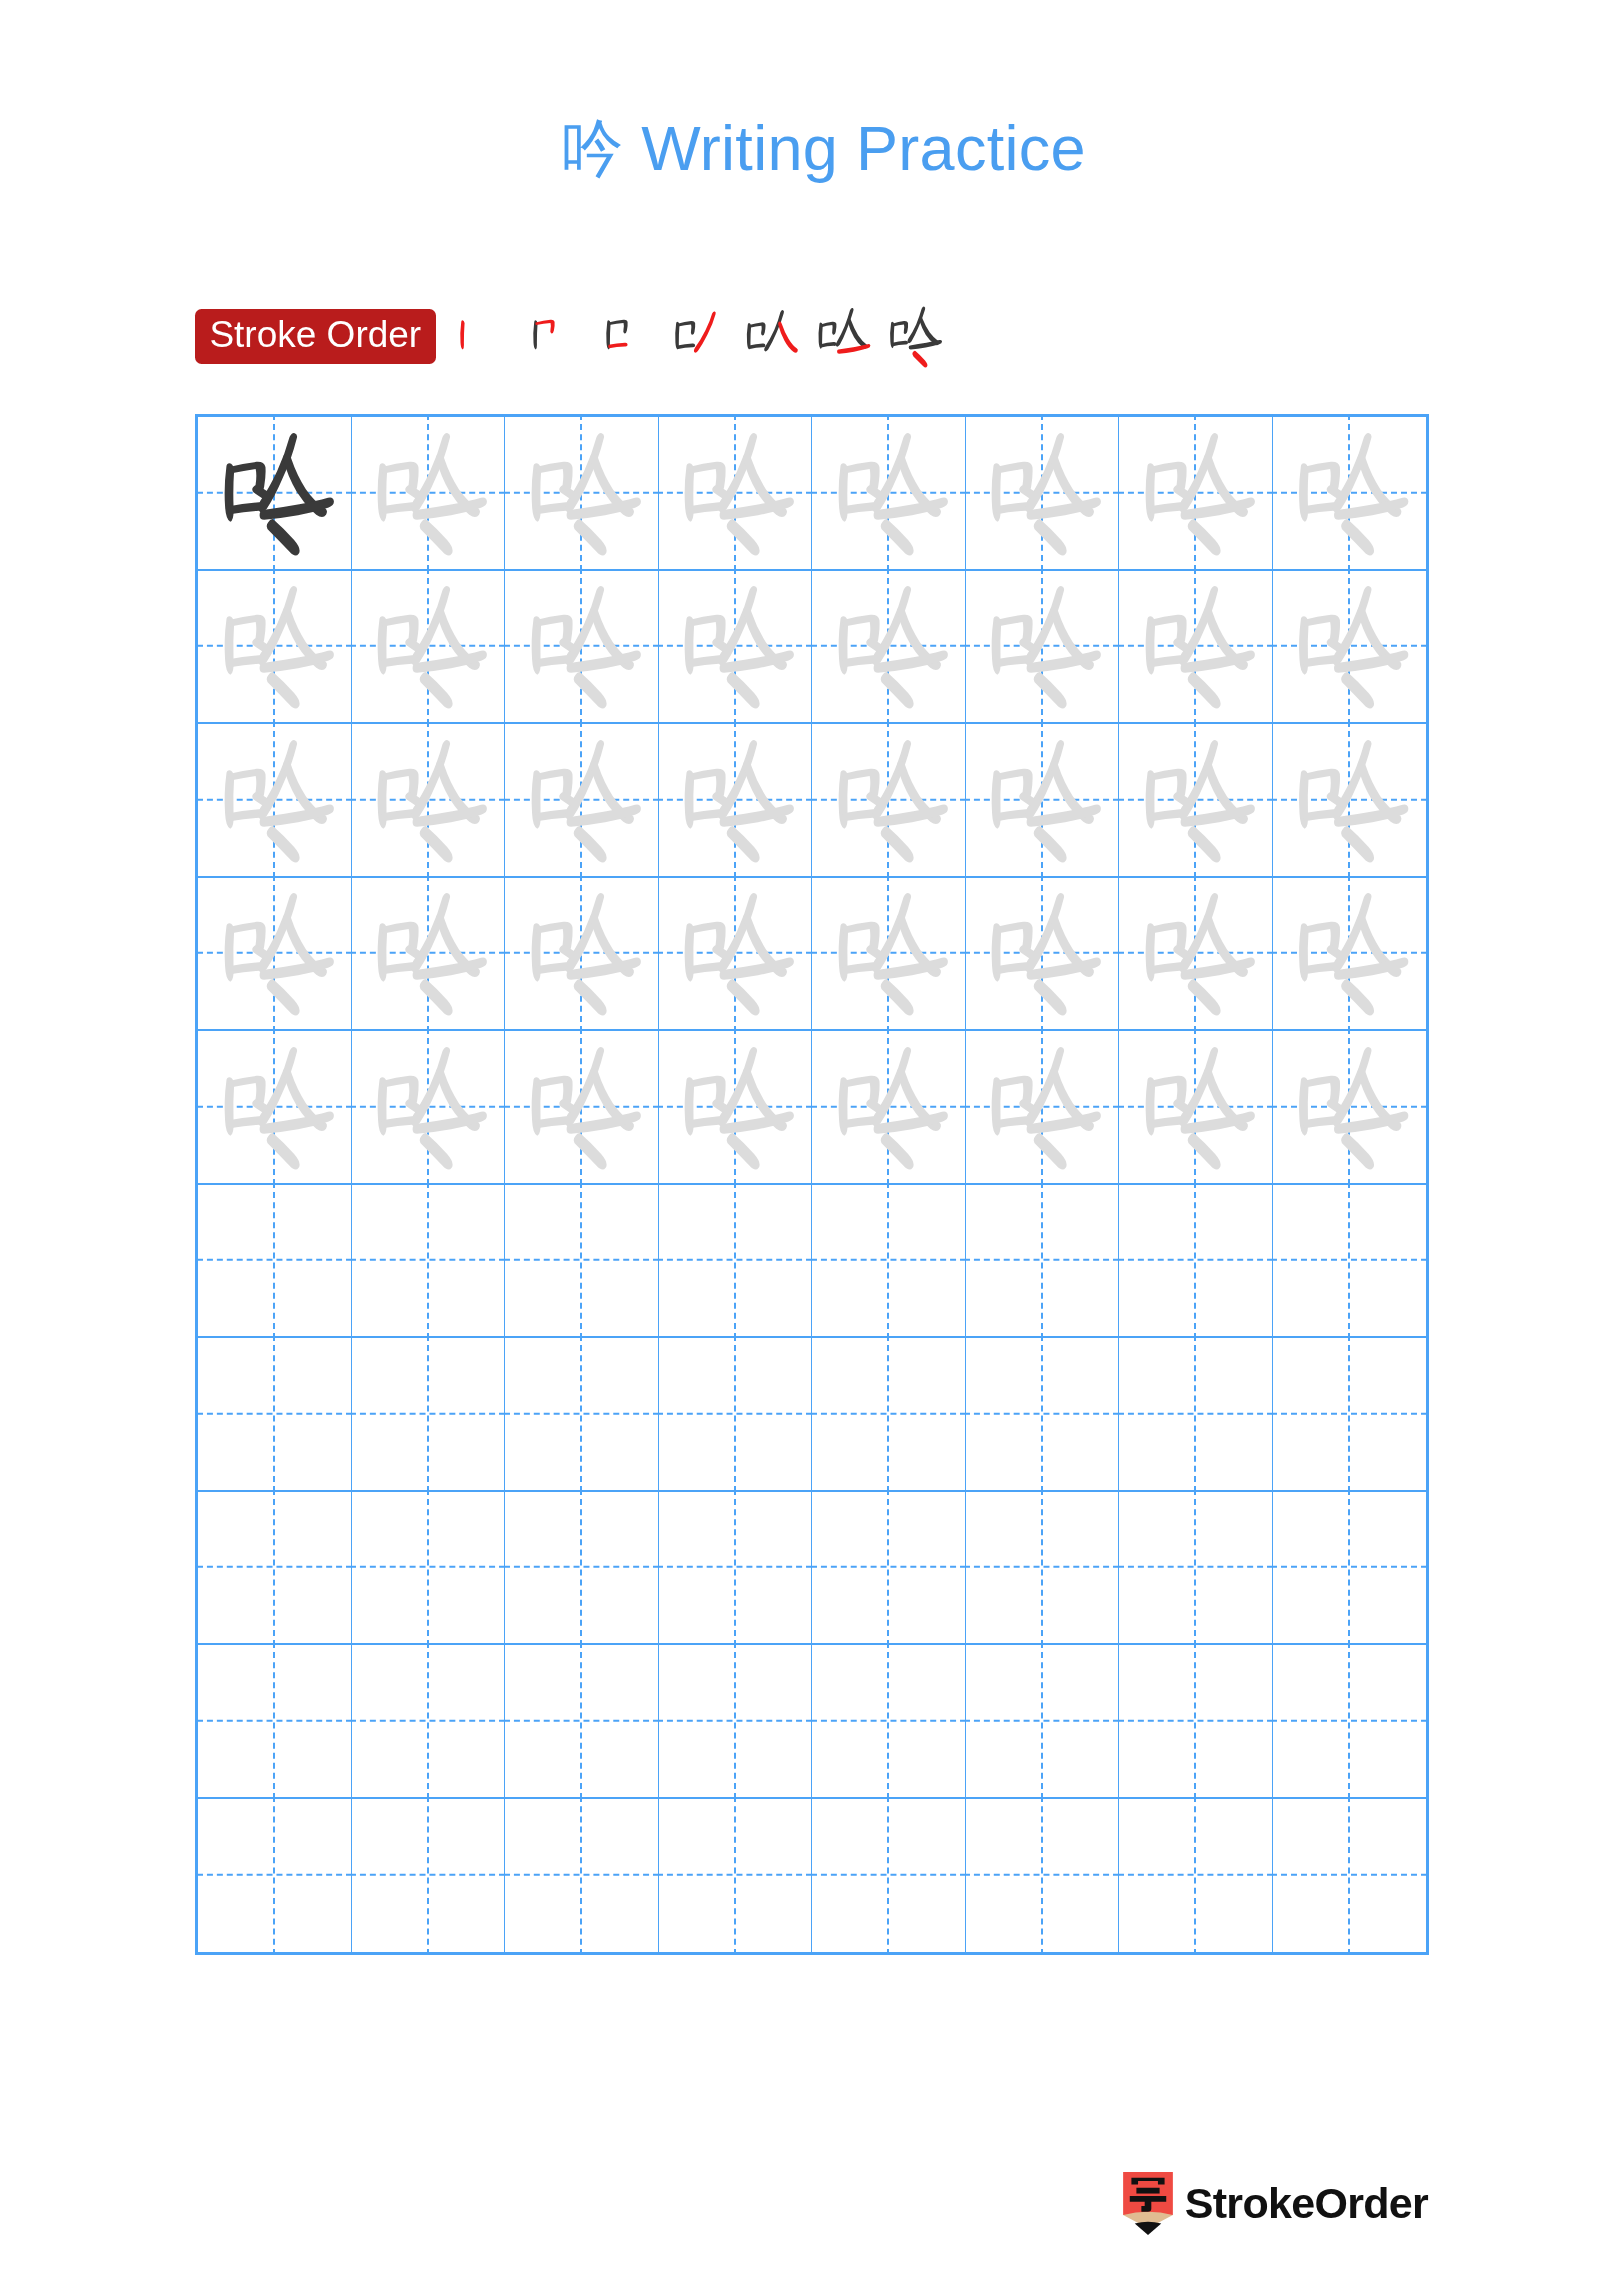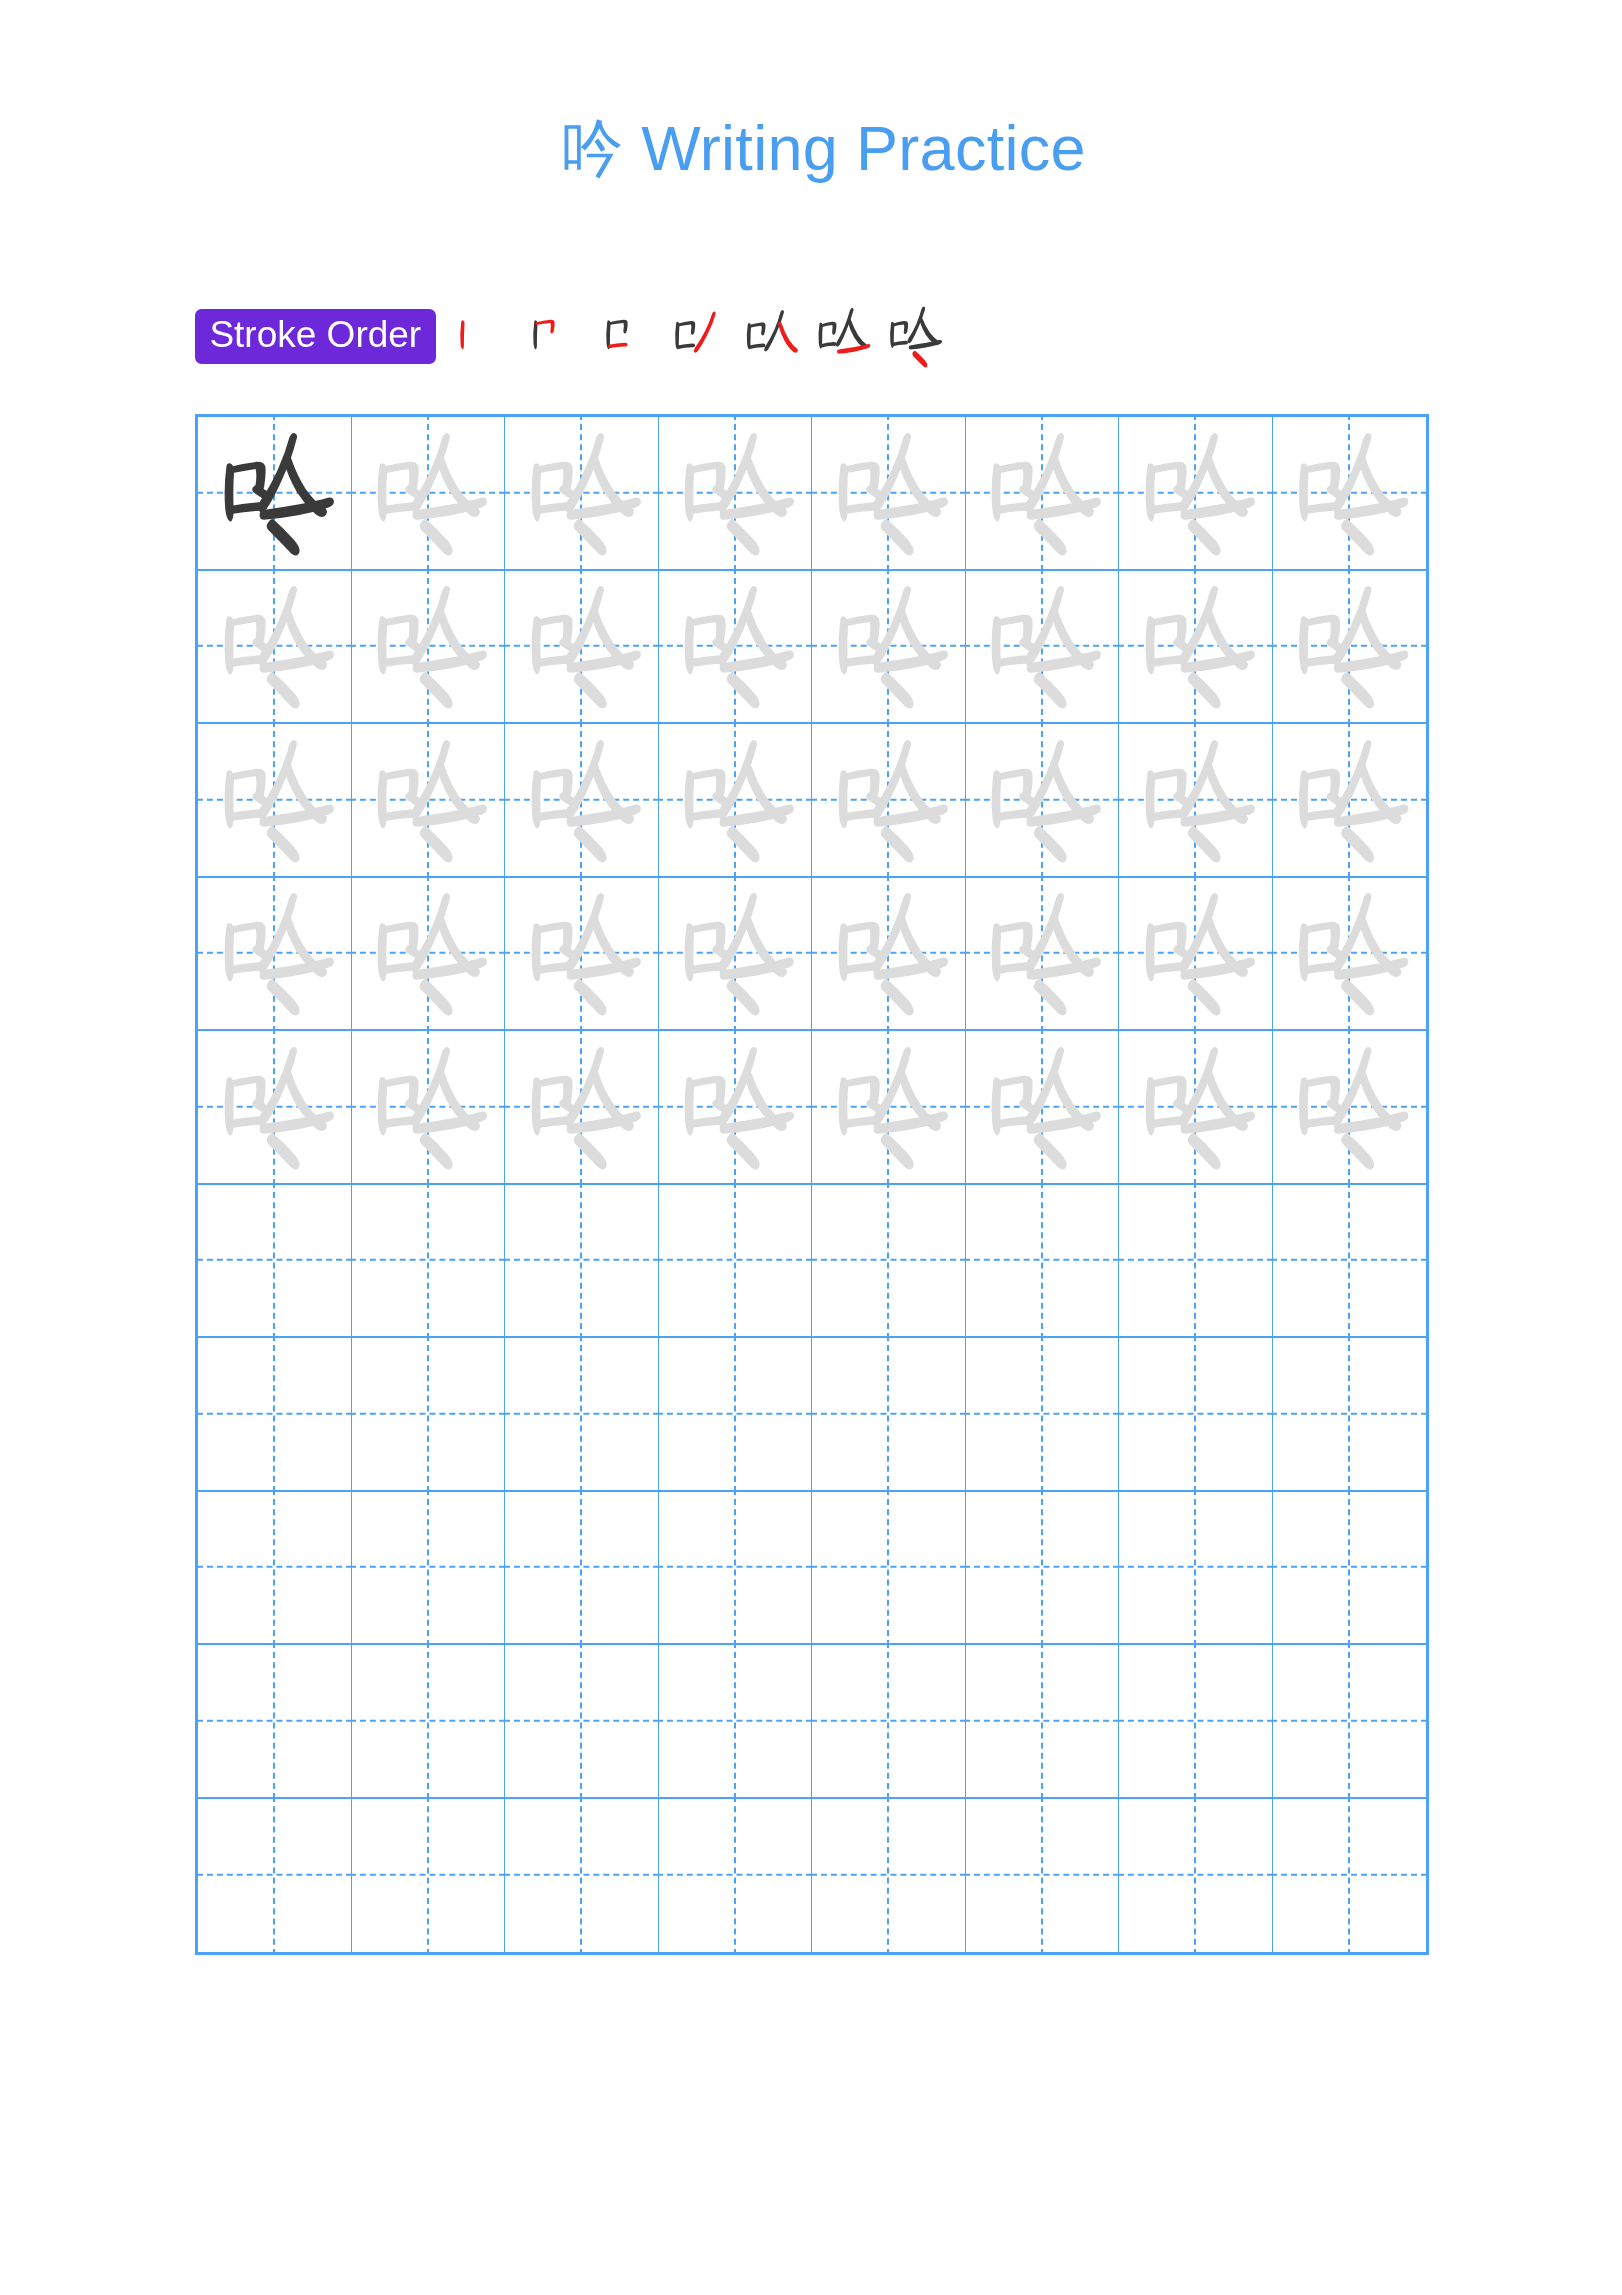--- a/index.html
+++ b/index.html
@@ -34,21 +34,21 @@
   .stroke-order-row {
     position: absolute;
     top: 302px;
     left: 195px;
     display: flex;
     align-items: center;
     height: 68px;
   }
 
   .stroke-order-badge {
-    background: #6d28d9;
+    background: #b91c1c;
     color: #ffffff;
     font-size: 37px;
     font-weight: 400;
     padding: 5.2px 14.4px 7.9px 14.4px;
     border-radius: 6.5px;
     line-height: 1.0;
     white-space: nowrap;
     height: 55px;
     display: flex;
     align-items: center;
@@ -844,14 +844,27 @@
     <div class="grid-cell last-row"></div>
     <div class="grid-cell last-row"></div>
     <div class="grid-cell last-row"></div>
     <div class="grid-cell last-row"></div>
     <div class="grid-cell last-col last-row"></div>
   </div>
 
 <div class="footer">
 
 
+  <div class="footer-brand">
+    <svg class="brand-icon" viewBox="0 0 60 76" xmlns="http://www.w3.org/2000/svg">
+      <path d="M0 0 H60 V52 H0 Z" fill="#ef4a42"></path>
+      <path d="M0 52 Q30 44 60 52 L30 68 Z" fill="#e0bc92"></path>
+      <path d="M14 62 Q30 58 46 62 L30 76 Z" fill="#111111"></path>
+      <g fill="#111111">
+        <path d="M10 7 H50 V15 H42 V11 H18 V15 H10 Z"></path>
+        <path d="M16 19 H44 V26 H16 Z"></path>
+        <path d="M8 29 H52 V36 H34 V44 Q34 48 30 48 H22 V41 H26 V36 H8 Z"></path>
+      </g>
+    </svg>
+    <div class="brand-name">StrokeOrder</div>
+  </div>
 </div>
 
 
 </body></html>

